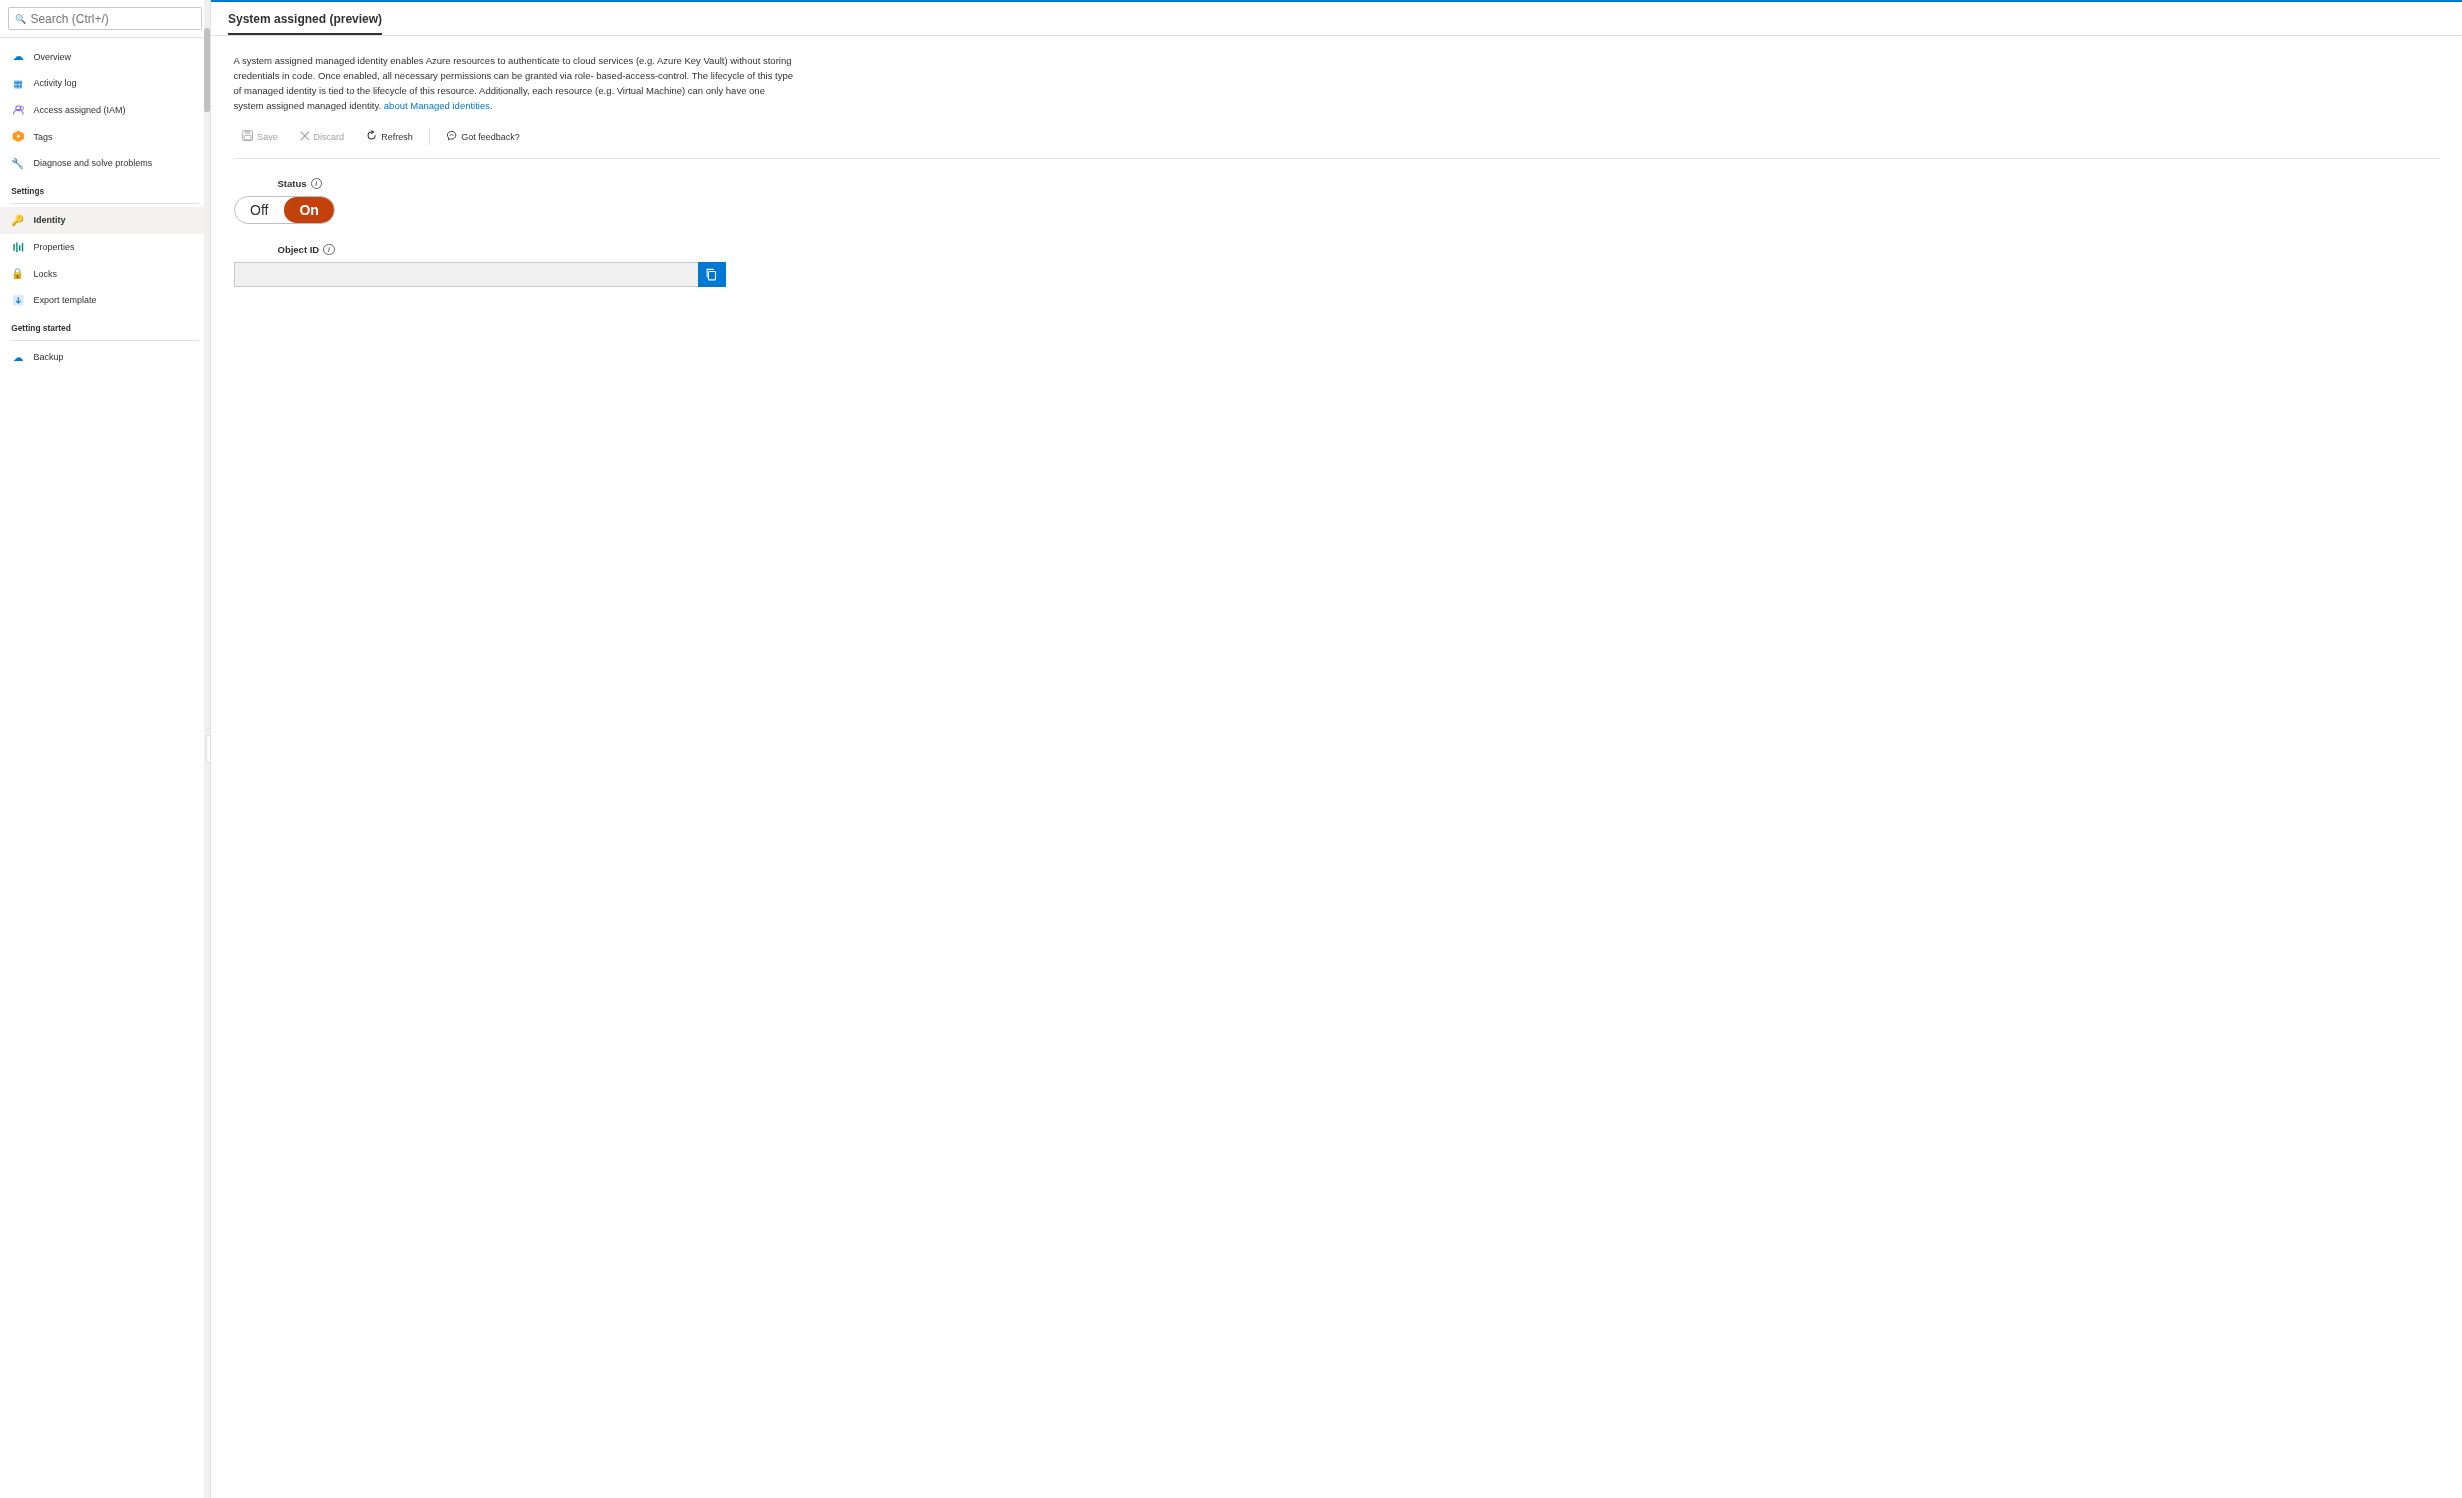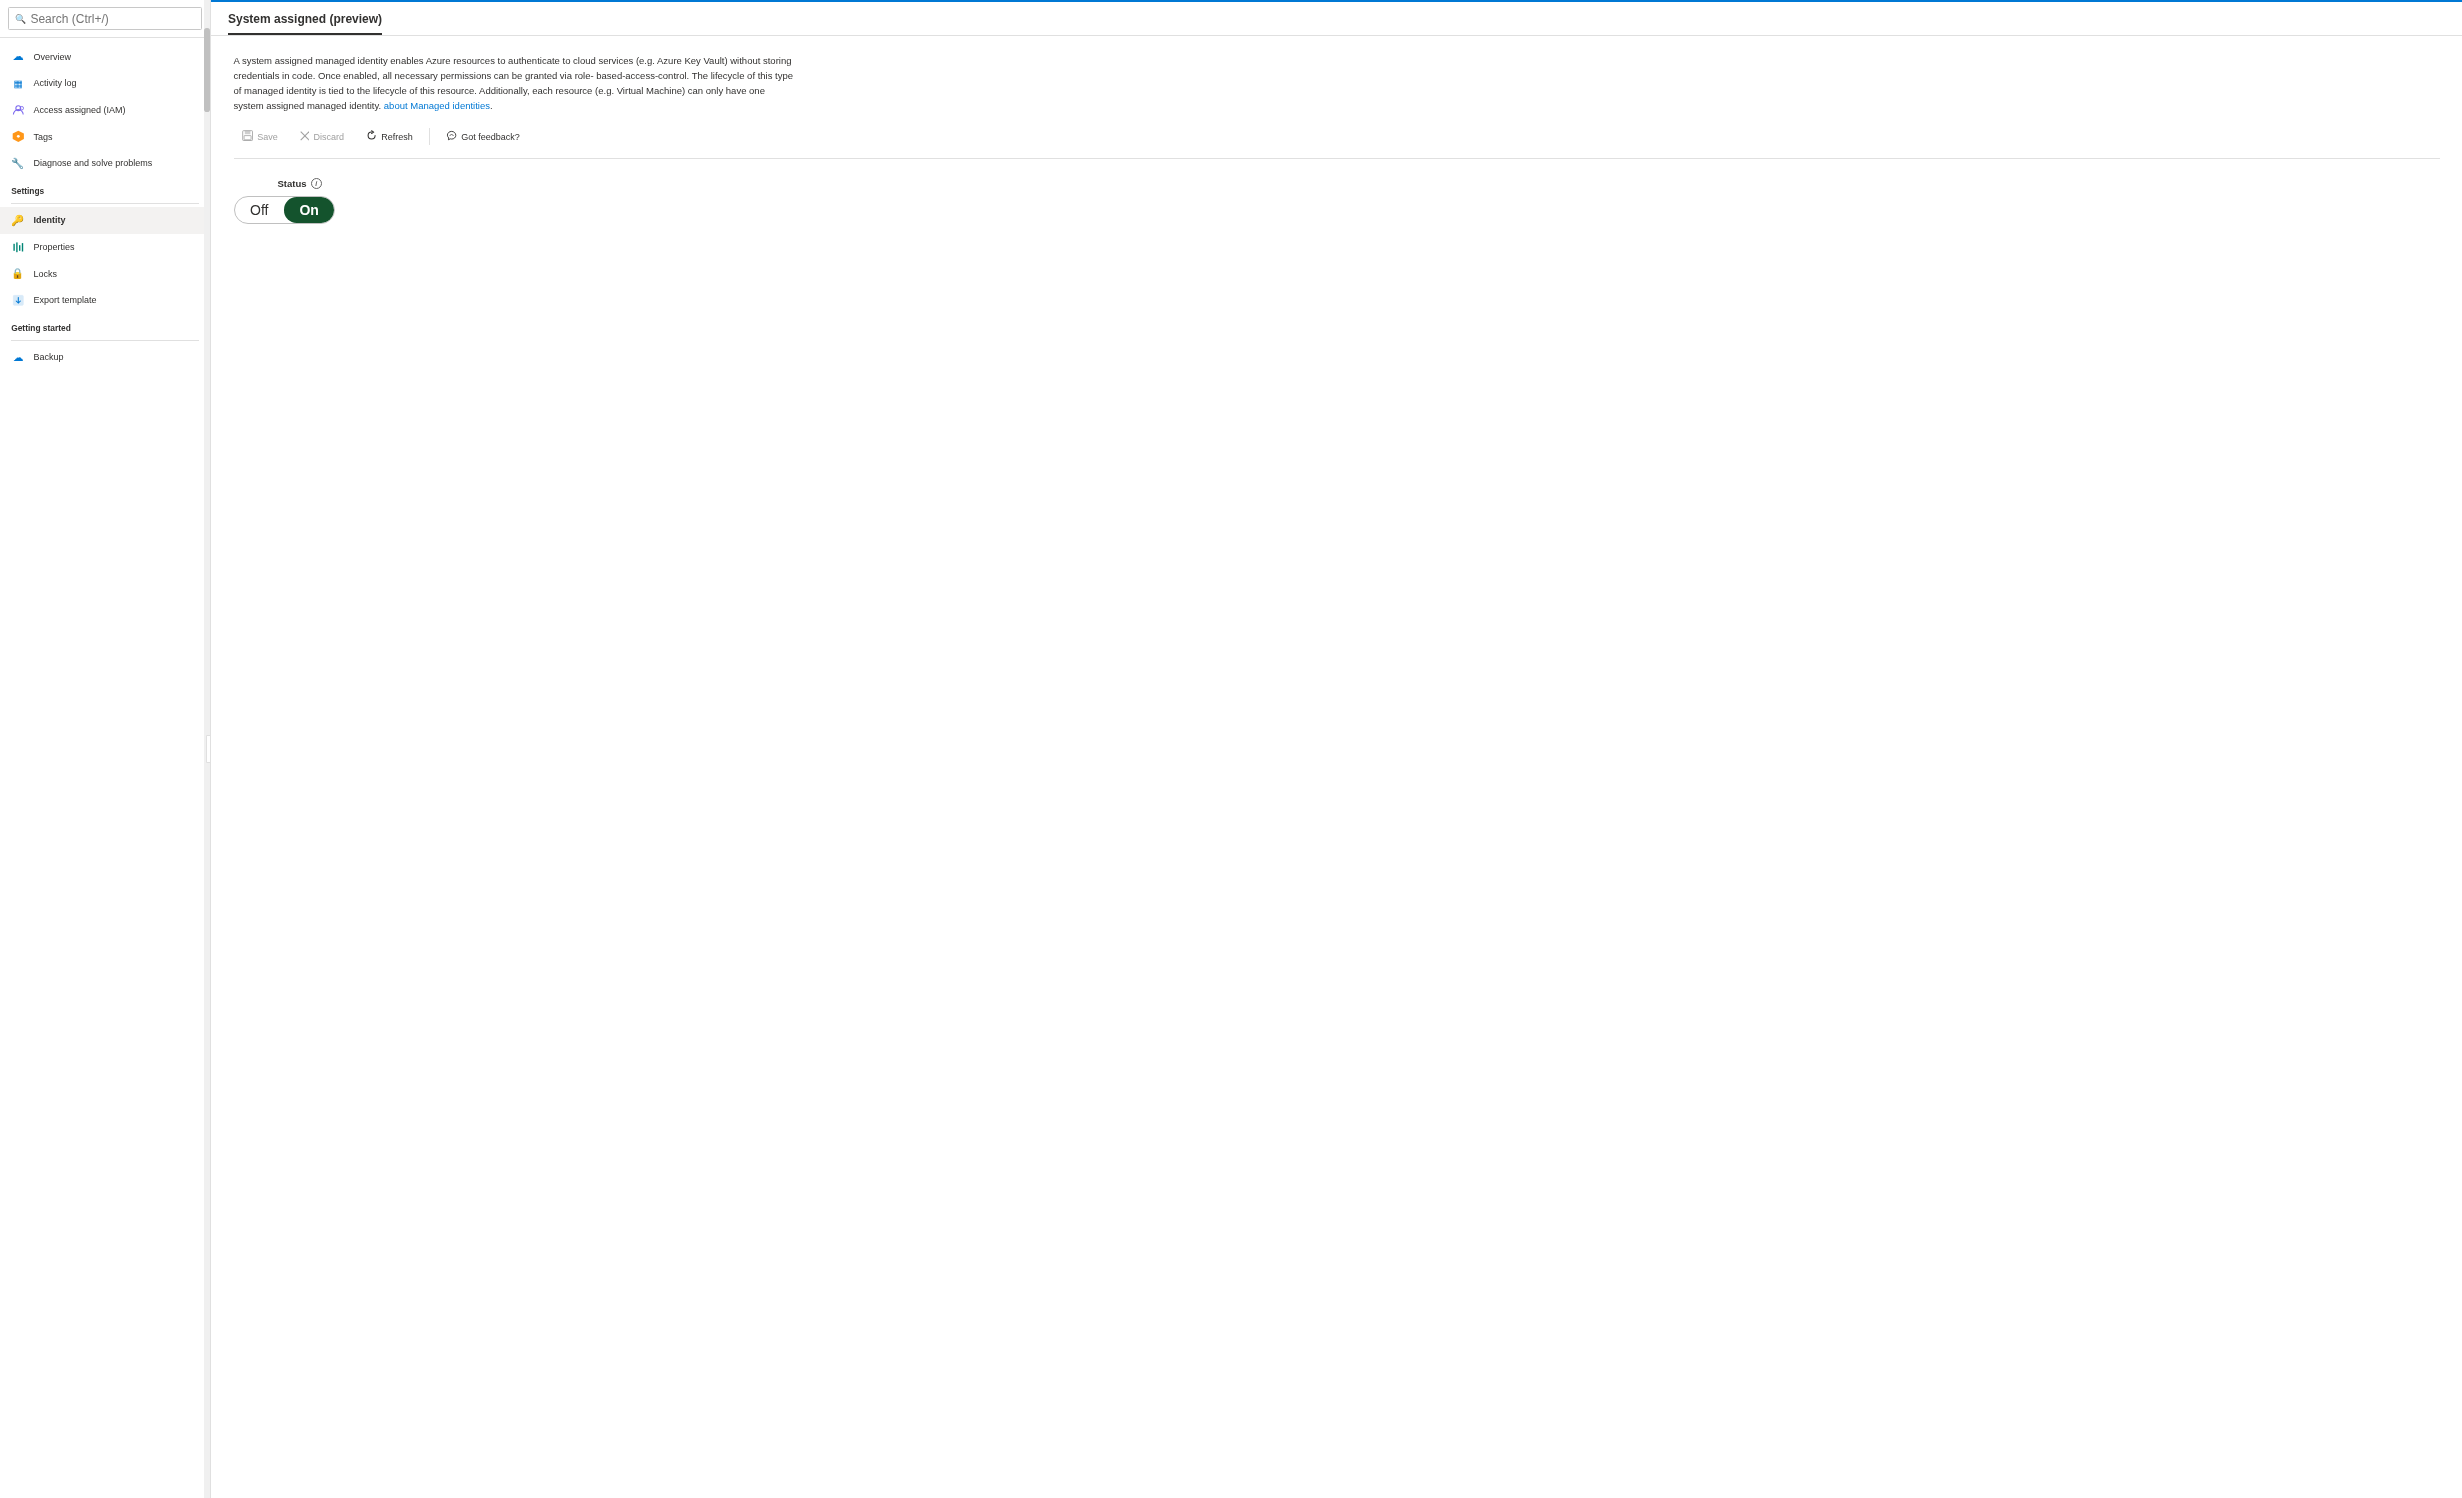--- a/index.html
+++ b/index.html
@@ -262,21 +262,21 @@
     .toggle-option {
       padding: 4.9px 15.5px;
       font-size: 14px;
       cursor: pointer;
       color: #323130;
       border-radius: 12.6px;
       transition: background 0.15s;
     }
 
     .toggle-option.selected {
-      background: #14532d;
+      background: #c2410c;
       color: #fff;
       font-weight: 600;
     }
 
     
     .object-id-container {
       display: flex;
       align-items: center;
       gap: 0;
       max-width: 492px;
@@ -483,15 +483,30 @@
       <div class="field-label">
         <span>Status</span>
         <span class="info-icon">i</span>
       </div>
       <div class="toggle-container">
         <div class="toggle-option">Off</div>
         <div class="toggle-option selected">On</div>
       </div>
     </div>
 
+    <div class="field-section">
+      <div class="field-label">
+        <span>Object ID</span>
+        <span class="info-icon">i</span>
+      </div>
+      <div class="object-id-container">
+        <input class="object-id-input" type="text" readonly="" value="" style="">
+        <button class="copy-btn">
+          <svg width="12.6" height="12.6" viewBox="0 0 18 18" fill="none">
+            <rect x="5" y="5" width="10" height="12" rx="1" stroke="white" stroke-width="1.5" fill="none"></rect>
+            <path d="M3 13V2h9" stroke="white" stroke-width="1.5" fill="none" stroke-linecap="round"></path>
+          </svg>
+        </button>
+      </div>
+    </div>
   </div>
 </div>
 
 
 </body></html>

